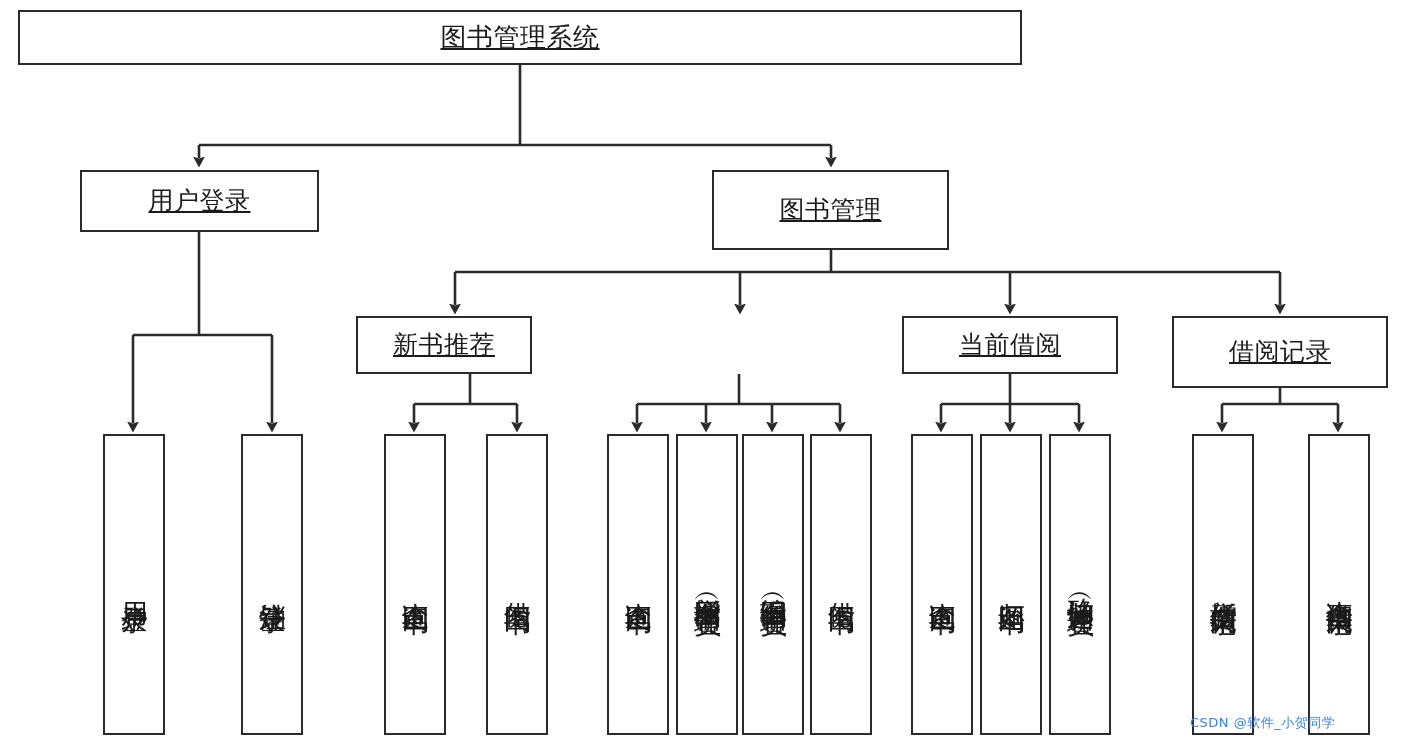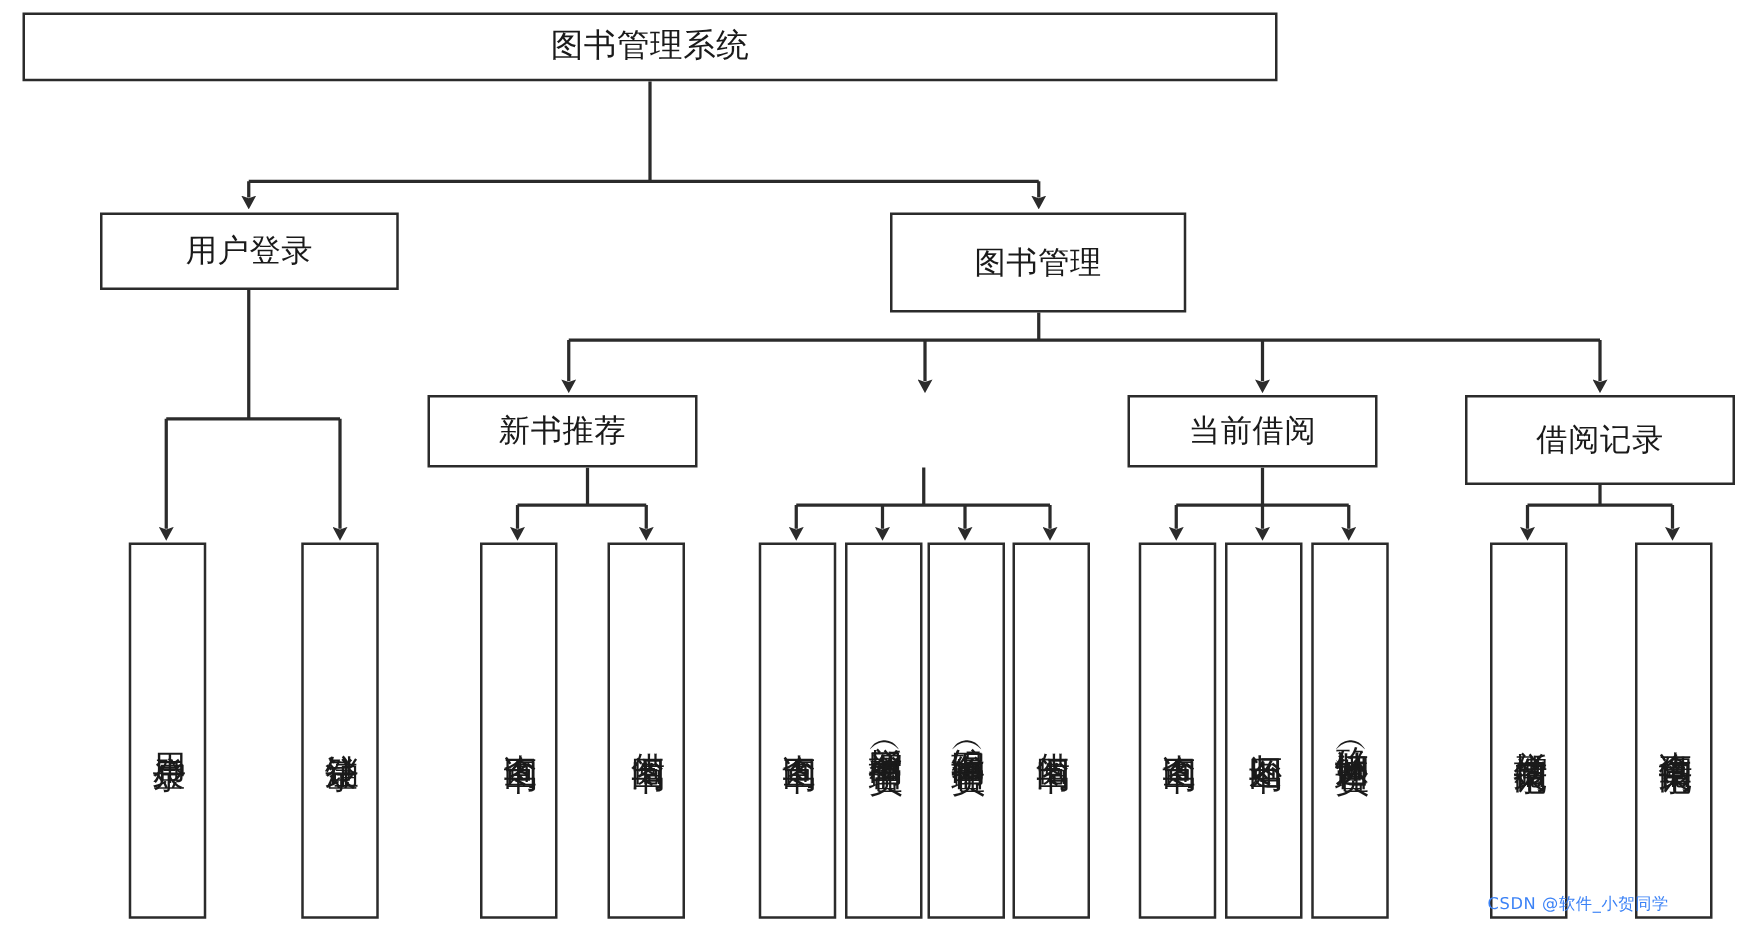--- a/index.html
+++ b/index.html
@@ -25,20 +25,21 @@
     display: flex;
     align-items: center;
     justify-content: center;
     color: #1a1a1a;
   }
   .node-h {
     font-size: 25px;
     letter-spacing: 0.5px;
     line-height: 1.2;
     white-space: nowrap;
+    text-decoration: underline;
   }
   .node-root {
     font-size: 26px;
   }
   .node-v {
     writing-mode: vertical-rl;
     text-orientation: upright;
     font-size: 27px;
     line-height: 1.22;
     letter-spacing: 2px;
@@ -125,24 +126,24 @@
     <span>图书管理系统</span>
   </div>
 
   <div class="node node-h" style="left:80px; top:170px; width:239px; height:62px;">
     <span>用户登录</span>
   </div>
   <div class="node node-h" style="left:712px; top:170px; width:237px; height:80px;">
     <span>图书管理</span>
   </div>
 
-  <div class="node node-h" style="left:342px; top:316px; width:216px; height:58px;">
+  <div class="node node-h" style="left:356px; top:316px; width:176px; height:58px;">
     <span>新书推荐</span>
   </div>
-  <div class="node node-h" style="left:902px; top:316px; width:200px; height:58px;">
+  <div class="node node-h" style="left:902px; top:316px; width:216px; height:58px;">
     <span>当前借阅</span>
   </div>
   <div class="node node-h" style="left:1172px; top:316px; width:216px; height:72px;">
     <span>借阅记录</span>
   </div>
 
   <div class="node node-v" style="left:103px; top:434px; width:62px; height:301px;">
     <span class="vtext">用户登录</span>
   </div>
   <div class="node node-v" style="left:241px; top:434px; width:62px; height:301px;">

